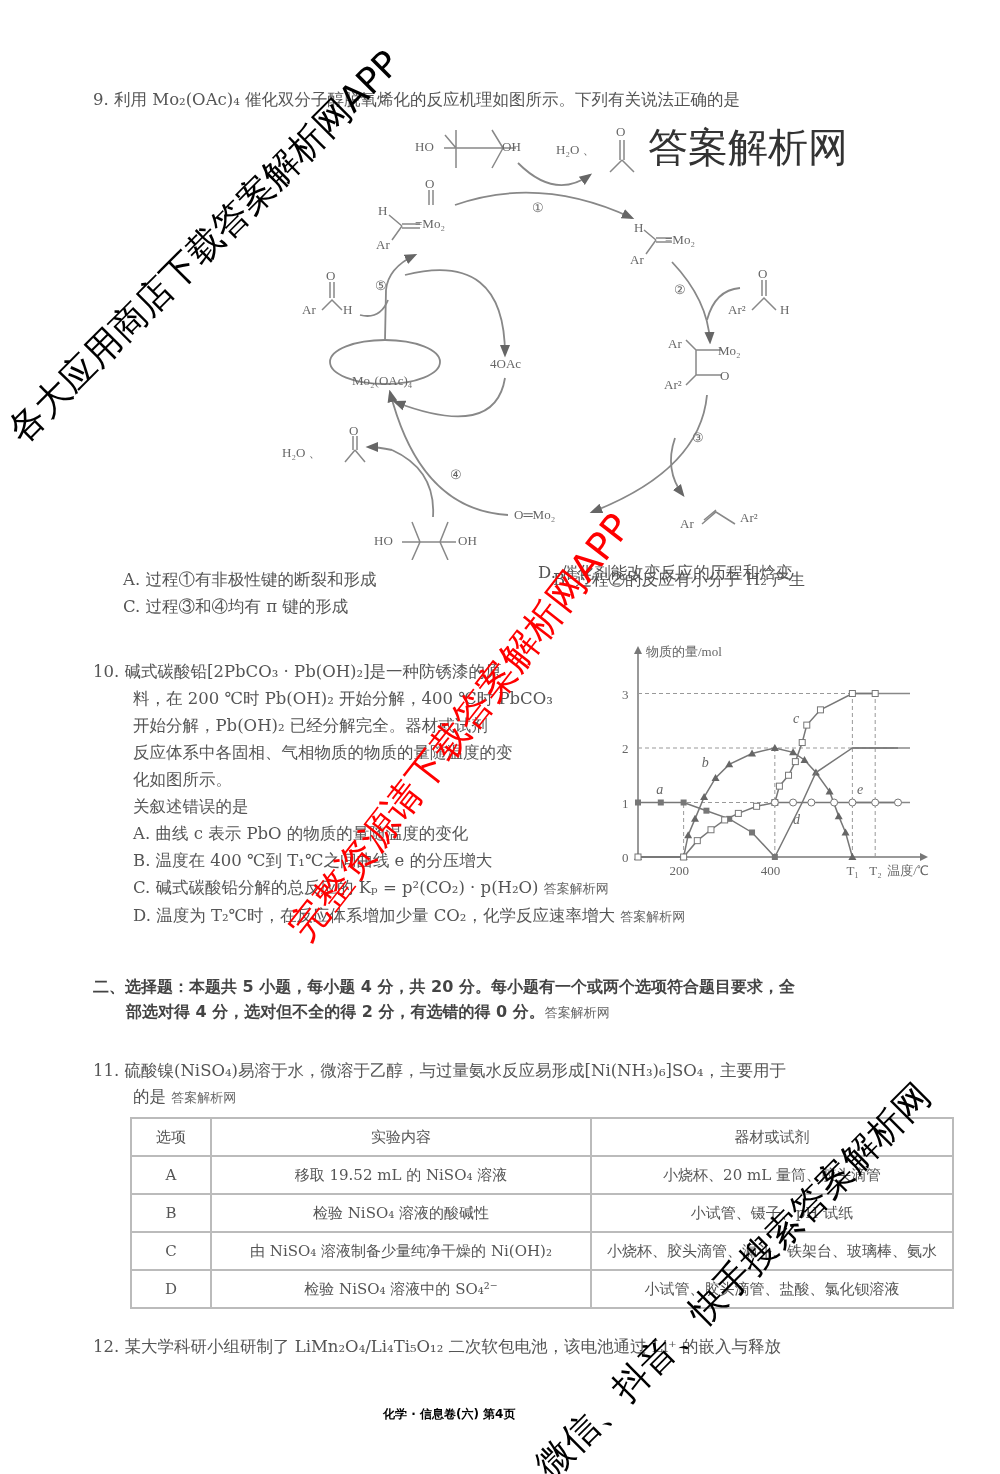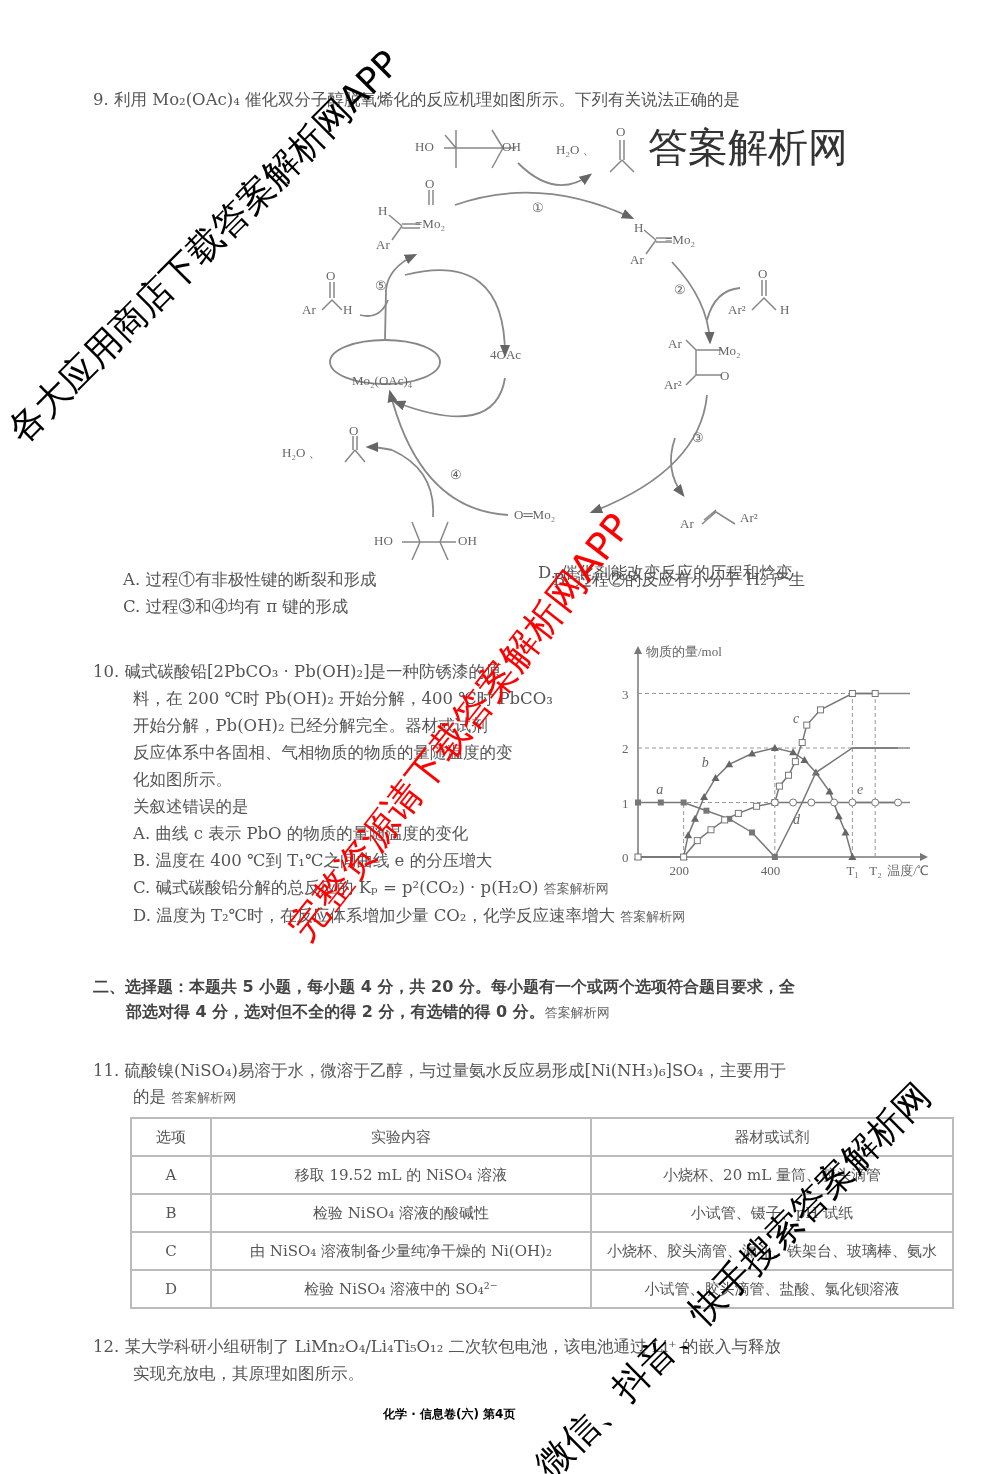--- a/index.html
+++ b/index.html
@@ -110,21 +110,21 @@
 <div class="abs diagram-label" style="left:740px;top:510px;">Ar²</div>
 
 <div class="abs diagram-label" style="left:514px;top:507px;">O═Mo₂</div>
 <div class="abs diagram-label" style="left:450px;top:467px;">④</div>
 <div class="abs diagram-label" style="left:374px;top:533px;">HO</div>
 <div class="abs diagram-label" style="left:458px;top:533px;">OH</div>
 <div class="abs diagram-label" style="left:282px;top:444px;">H₂O 、</div>
 <div class="abs diagram-label" style="left:349px;top:423px;">O</div>
 
 <div class="abs diagram-label" style="left:352px;top:373px;">Mo₂(OAc)₄</div>
-<div class="abs diagram-label" style="left:490px;top:347px;">4OAc</div>
+<div class="abs diagram-label" style="left:490px;top:356px;">4OAc</div>
 <div class="abs diagram-label" style="left:375px;top:278px;">⑤</div>
 <div class="abs diagram-label" style="left:326px;top:268px;">O</div>
 <div class="abs diagram-label" style="left:302px;top:302px;">Ar</div>
 <div class="abs diagram-label" style="left:343px;top:302px;">H</div>
 
 <div class="abs q-text" style="left:123px;top:568px;">A. 过程①有非极性键的断裂和形成</div>
 <div class="abs q-text" style="left:538px;top:568px;margin-left:15px;">B. 过程②的反应有小分子 H₂ 产生</div>
 <div class="abs q-text" style="left:123px;top:595px;">C. 过程③和④均有 π 键的形成</div>
 <div class="abs q-text" style="left:538px;top:561px;">D. 催化剂能改变反应的历程和焓变</div>
 
@@ -261,20 +261,19 @@
     <tr>
       <td>D</td>
       <td>检验 NiSO₄ 溶液中的 SO₄²⁻</td>
       <td>小试管、胶头滴管、盐酸、氯化钡溶液</td>
     </tr>
   </tbody>
 </table>
 
 <div class="abs" style="left:93px;top:1333px;">
   <div class="q-text" style="line-height:27px;">12. 某大学科研小组研制了 LiMn₂O₄/Li₄Ti₅O₁₂ 二次软包电池，该电池通过 Li⁺ 的嵌入与释放</div>
-  <div class="q-text" style="line-height:27px;padding-left:40px;">实现充放电，其原理如图所示。</div>
 </div>
 
 <div class="abs footer" style="left:383px;top:1406px;">化学 · 信息卷(六)  第4页</div>
 
 <div class="wm wm-black" style="left:32px;top:405px;transform:rotate(-45deg);">各大应用商店下载答案解析网APP</div>
 <div class="wm wm-red" style="left:318px;top:900px;transform:rotate(-52deg);">完整资源请下载答案解析网APP</div>
 <div class="wm wm-black" style="left:560px;top:1440px;transform:rotate(-45deg);">微信、抖音、快手搜索答案解析网</div>
 
 </body></html>

